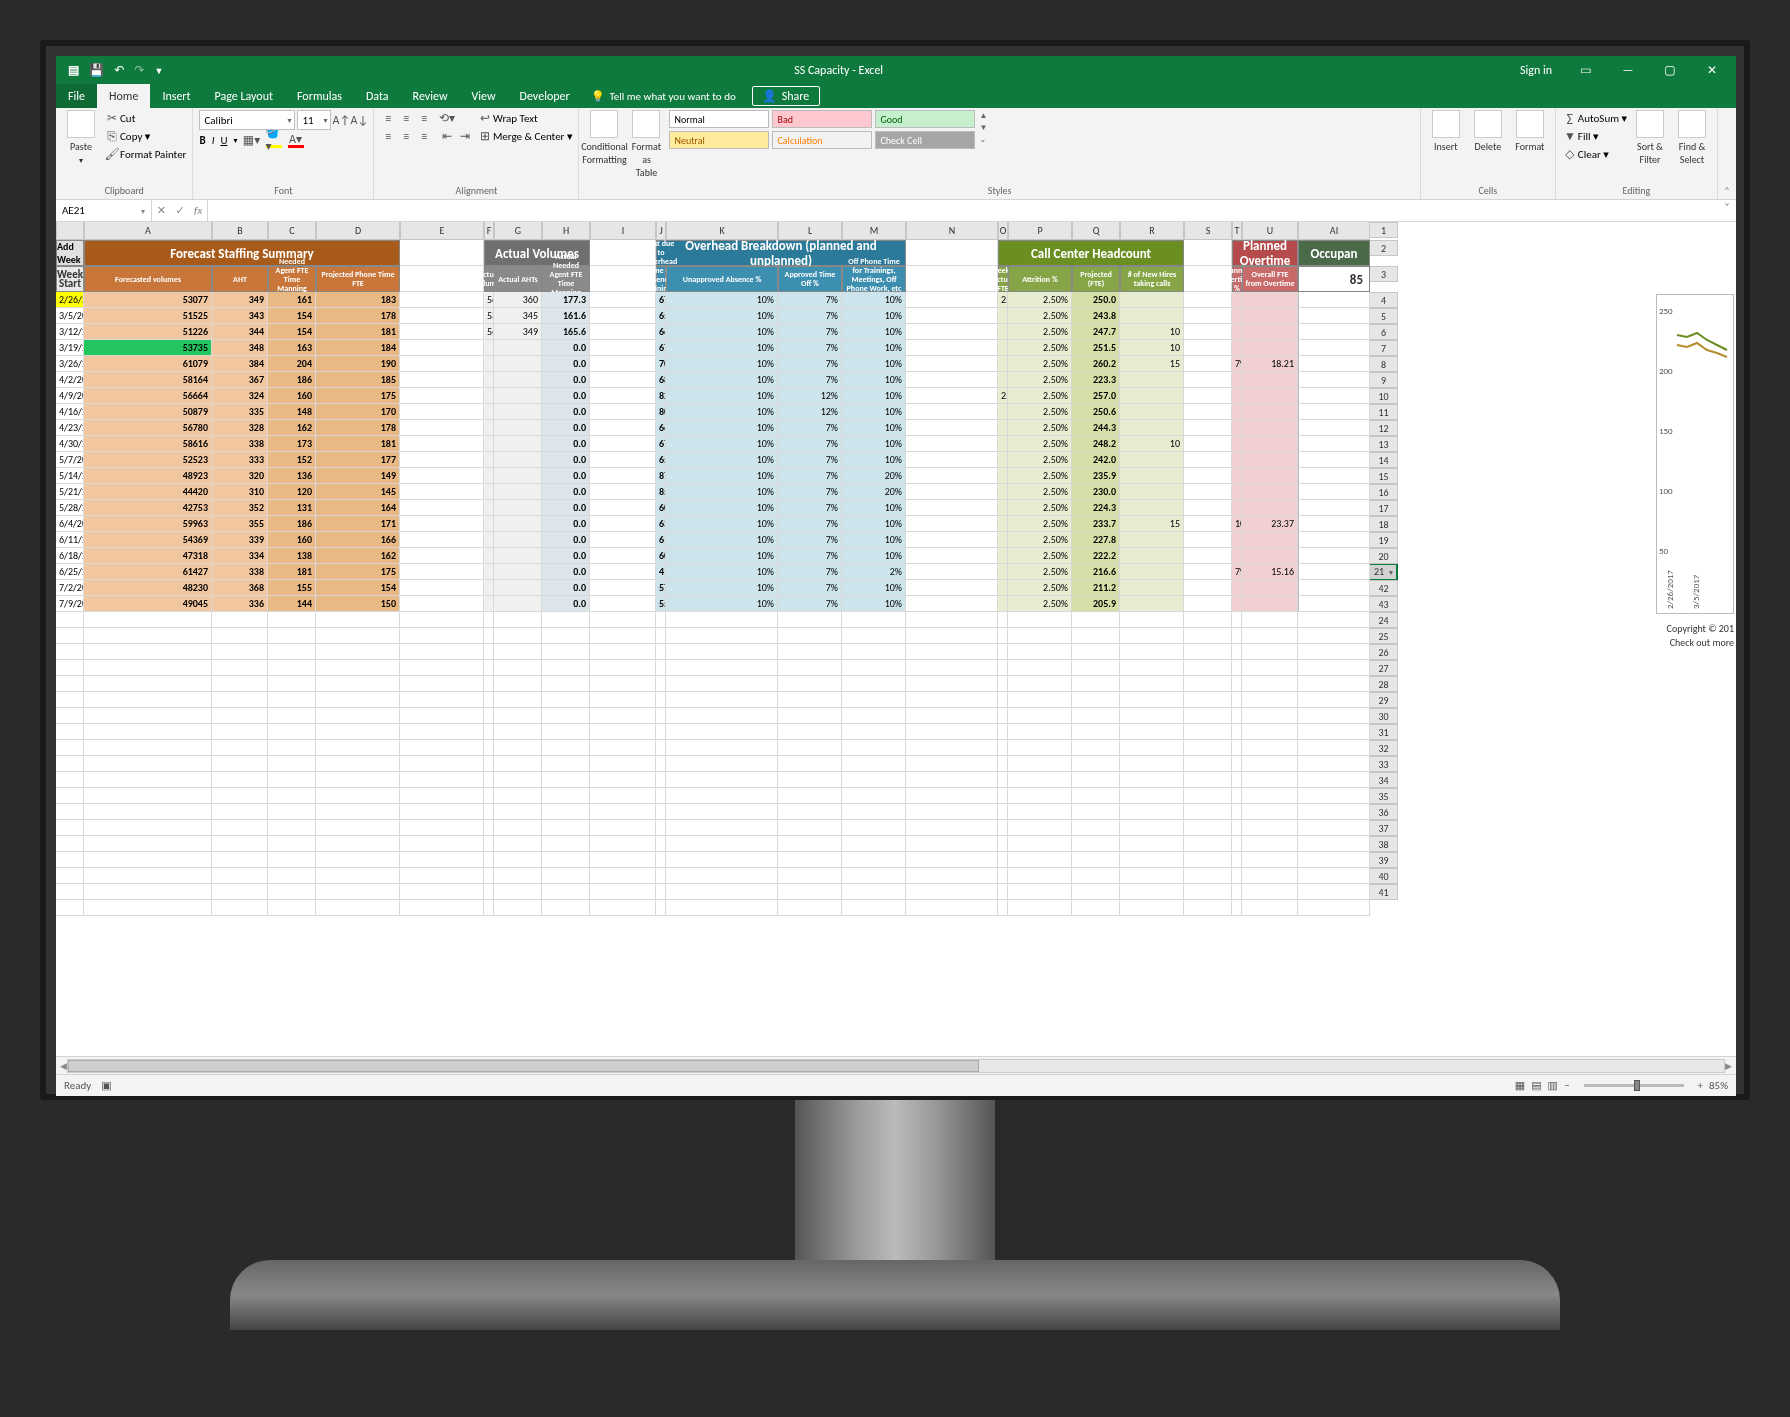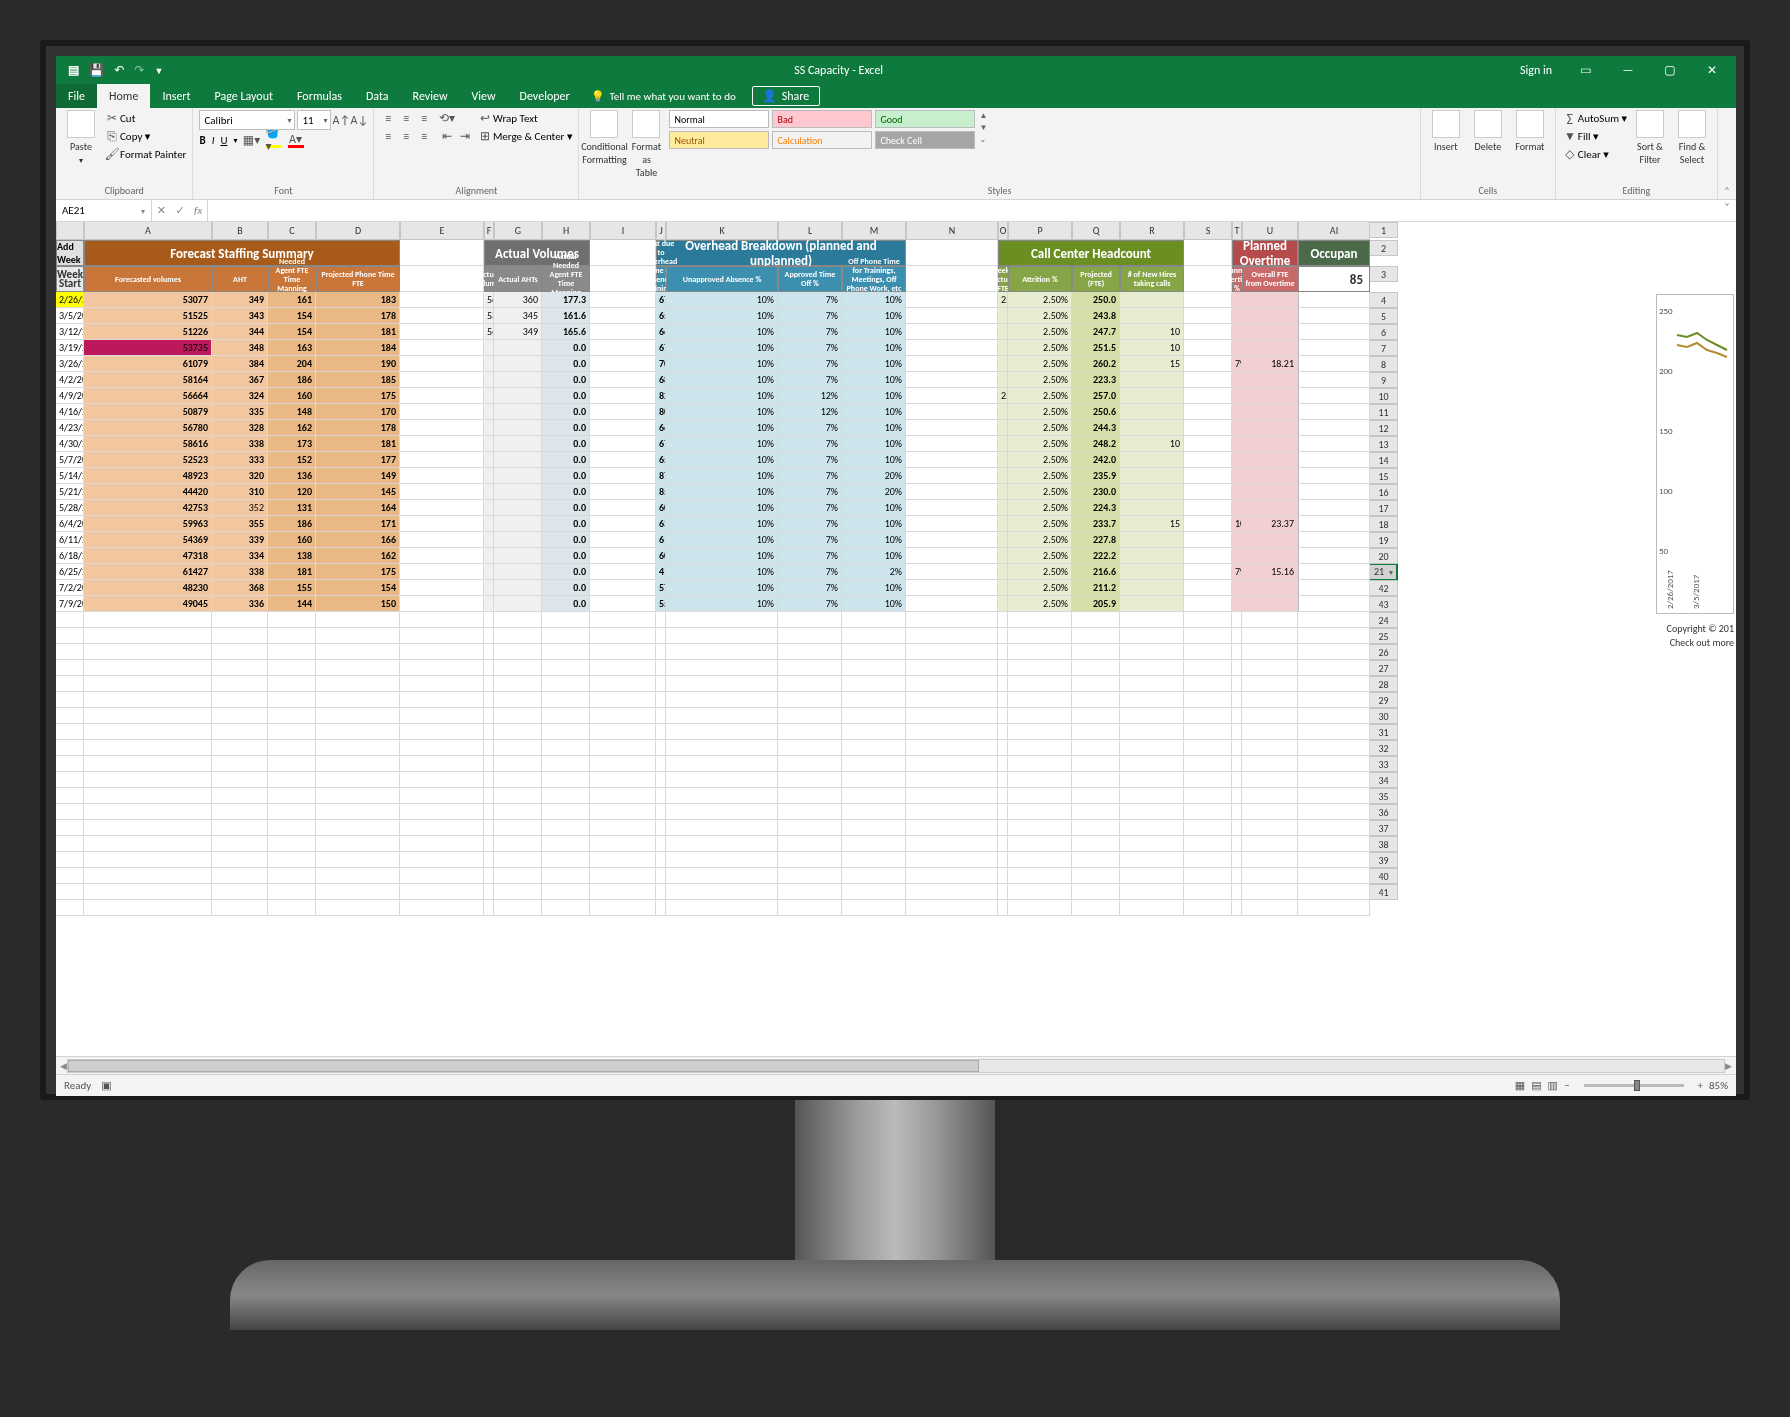--- a/index.html
+++ b/index.html
@@ -366,21 +366,21 @@
           <div class="cell" style="background: rgb(231, 237, 209); font-weight: 400;"></div>
           <div class="cell" style="background: rgb(231, 237, 209); font-weight: 400;">2.50%</div>
           <div class="cell" style="background: rgb(212, 224, 168); font-weight: 600;">247.7</div>
           <div class="cell" style="background: rgb(231, 237, 209); font-weight: 400;">10</div>
           <div class="cell"></div>
           <div class="cell" style="background: rgb(240, 208, 208);"></div>
           <div class="cell" style="background: rgb(240, 208, 208);"></div>
           <div class="cell" style="border-left: 1px solid rgb(187, 187, 187);"></div>
           <div class="rowh">6</div>
           <div class="cell" style="background: rgb(255, 255, 255); font-weight: 400;">3/19/2017</div>
-          <div class="cell" style="background: #be185d; font-weight: 400; padding-left: 12px;">53735</div>
+          <div class="cell" style="background: #22c55e; font-weight: 700; padding-left: 12px;">53735</div>
           <div class="cell" style="background: rgb(242, 198, 159); font-weight: 600;">348</div>
           <div class="cell" style="background: rgb(232, 184, 133); font-weight: 600;">163</div>
           <div class="cell" style="background: rgb(232, 184, 133); font-weight: 600;">184</div>
           <div class="cell"></div>
           <div class="cell" style="background: rgb(240, 240, 240);"></div>
           <div class="cell" style="background: rgb(240, 240, 240);"></div>
           <div class="cell" style="background: rgb(220, 229, 234); font-weight: 600;">0.0</div>
           <div class="cell"></div>
           <div class="cell" style="background: rgb(205, 228, 237); font-weight: 600;">67.9</div>
           <div class="cell" style="background: rgb(205, 228, 237);">10%</div>
@@ -607,21 +607,21 @@
           <div class="cell" style="background: rgb(231, 237, 209); font-weight: 400;">2.50%</div>
           <div class="cell" style="background: rgb(212, 224, 168); font-weight: 600;">230.0</div>
           <div class="cell" style="background: rgb(231, 237, 209); font-weight: 400;"></div>
           <div class="cell"></div>
           <div class="cell" style="background: rgb(240, 208, 208);"></div>
           <div class="cell" style="background: rgb(240, 208, 208);"></div>
           <div class="cell" style="border-left: 1px solid rgb(187, 187, 187);"></div>
           <div class="rowh">16</div>
           <div class="cell" style="background: rgb(255, 255, 255); font-weight: 400;">5/28/2017</div>
           <div class="cell" style="background: rgb(242, 198, 159); font-weight: 600;">42753</div>
-          <div class="cell" style="background: rgb(242, 198, 159); font-weight: 400;">352</div>
+          <div class="cell" style="background: rgb(242, 198, 159); font-weight: 700;">352</div>
           <div class="cell" style="background: rgb(232, 184, 133); font-weight: 600;">131</div>
           <div class="cell" style="background: rgb(232, 184, 133); font-weight: 600;">164</div>
           <div class="cell"></div>
           <div class="cell" style="background: rgb(240, 240, 240);"></div>
           <div class="cell" style="background: rgb(240, 240, 240);"></div>
           <div class="cell" style="background: rgb(220, 229, 234); font-weight: 600;">0.0</div>
           <div class="cell"></div>
           <div class="cell" style="background: rgb(205, 228, 237); font-weight: 600;">60.6</div>
           <div class="cell" style="background: rgb(205, 228, 237);">10%</div>
           <div class="cell" style="background: rgb(205, 228, 237);">7%</div>

